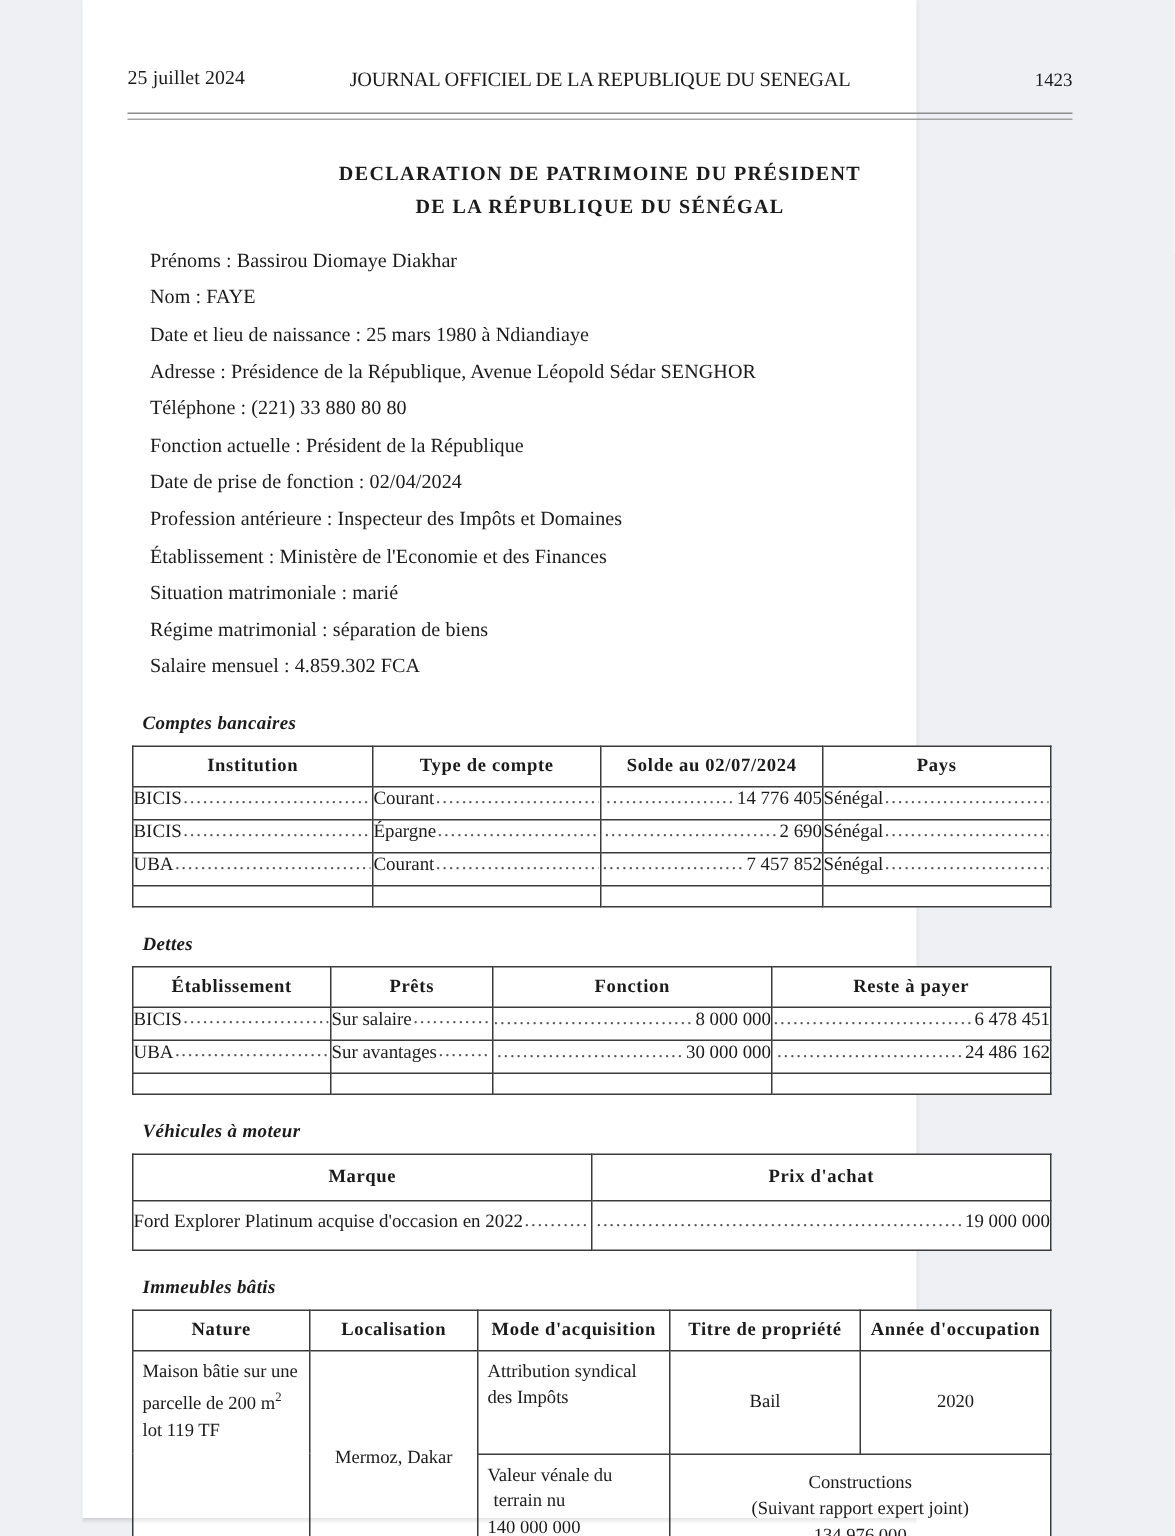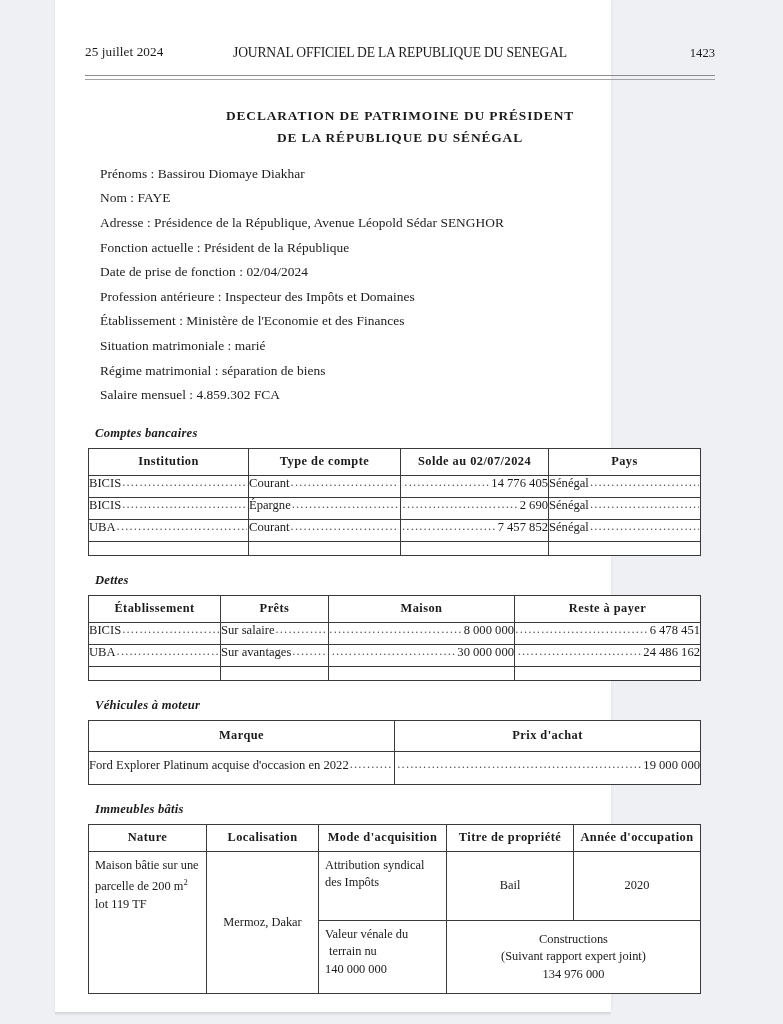--- a/index.html
+++ b/index.html
@@ -214,21 +214,23 @@
     <div class="rule-double"></div>
 
     <div class="doc-title">
       <div class="l1">DECLARATION DE PATRIMOINE DU PRÉSIDENT</div>
       <div class="l2">DE LA RÉPUBLIQUE DU SÉNÉGAL</div>
     </div>
 
     <div class="ident">
       <div class="line">Prénoms : Bassirou Diomaye Diakhar</div>
       <div class="line">Nom : FAYE</div>
+      <div class="line">Date et lieu de naissance : 25 mars 1980 à Ndiandiaye</div>
       <div class="line">Adresse : Présidence de la République, Avenue Léopold Sédar SENGHOR</div>
+      <div class="line">Téléphone : (221) 33 880 80 80</div>
       <div class="line">Fonction actuelle : Président de la République</div>
       <div class="line">Date de prise de fonction : 02/04/2024</div>
       <div class="line">Profession antérieure : Inspecteur des Impôts et Domaines</div>
       <div class="line">Établissement : Ministère de l'Economie et des Finances</div>
       <div class="line">Situation matrimoniale : marié</div>
       <div class="line">Régime matrimonial : séparation de biens</div>
       <div class="line">Salaire mensuel : 4.859.302 FCA</div>
     </div>
 
     <div class="gap-a"></div>
@@ -346,21 +348,21 @@
       <colgroup>
           <col class="c1">
           <col class="c2">
           <col class="c3">
           <col class="c4">
         </colgroup>
       <thead>
         <tr>
           <th>Établissement</th>
           <th>Prêts</th>
-          <th>Maison</th>
+          <th>Fonction</th>
           <th>Reste à payer</th>
         </tr>
       </thead>
       <tbody>
         <tr class="row-lead">
           <td class="cell">
               <div class="lead">
                 <span class="txt">BICIS</span>
                 <span class="dots">........................................................................................................................</span>
               </div>

